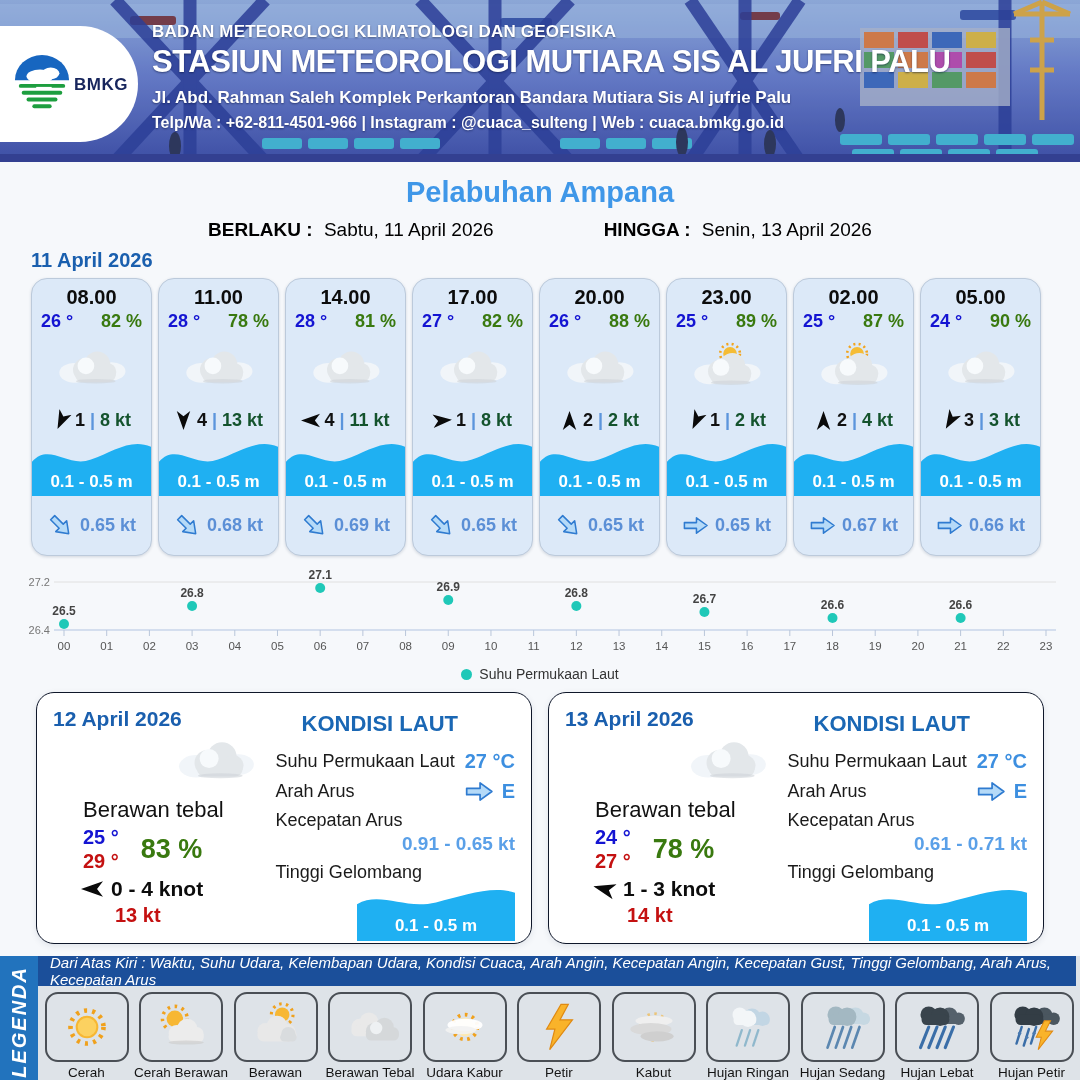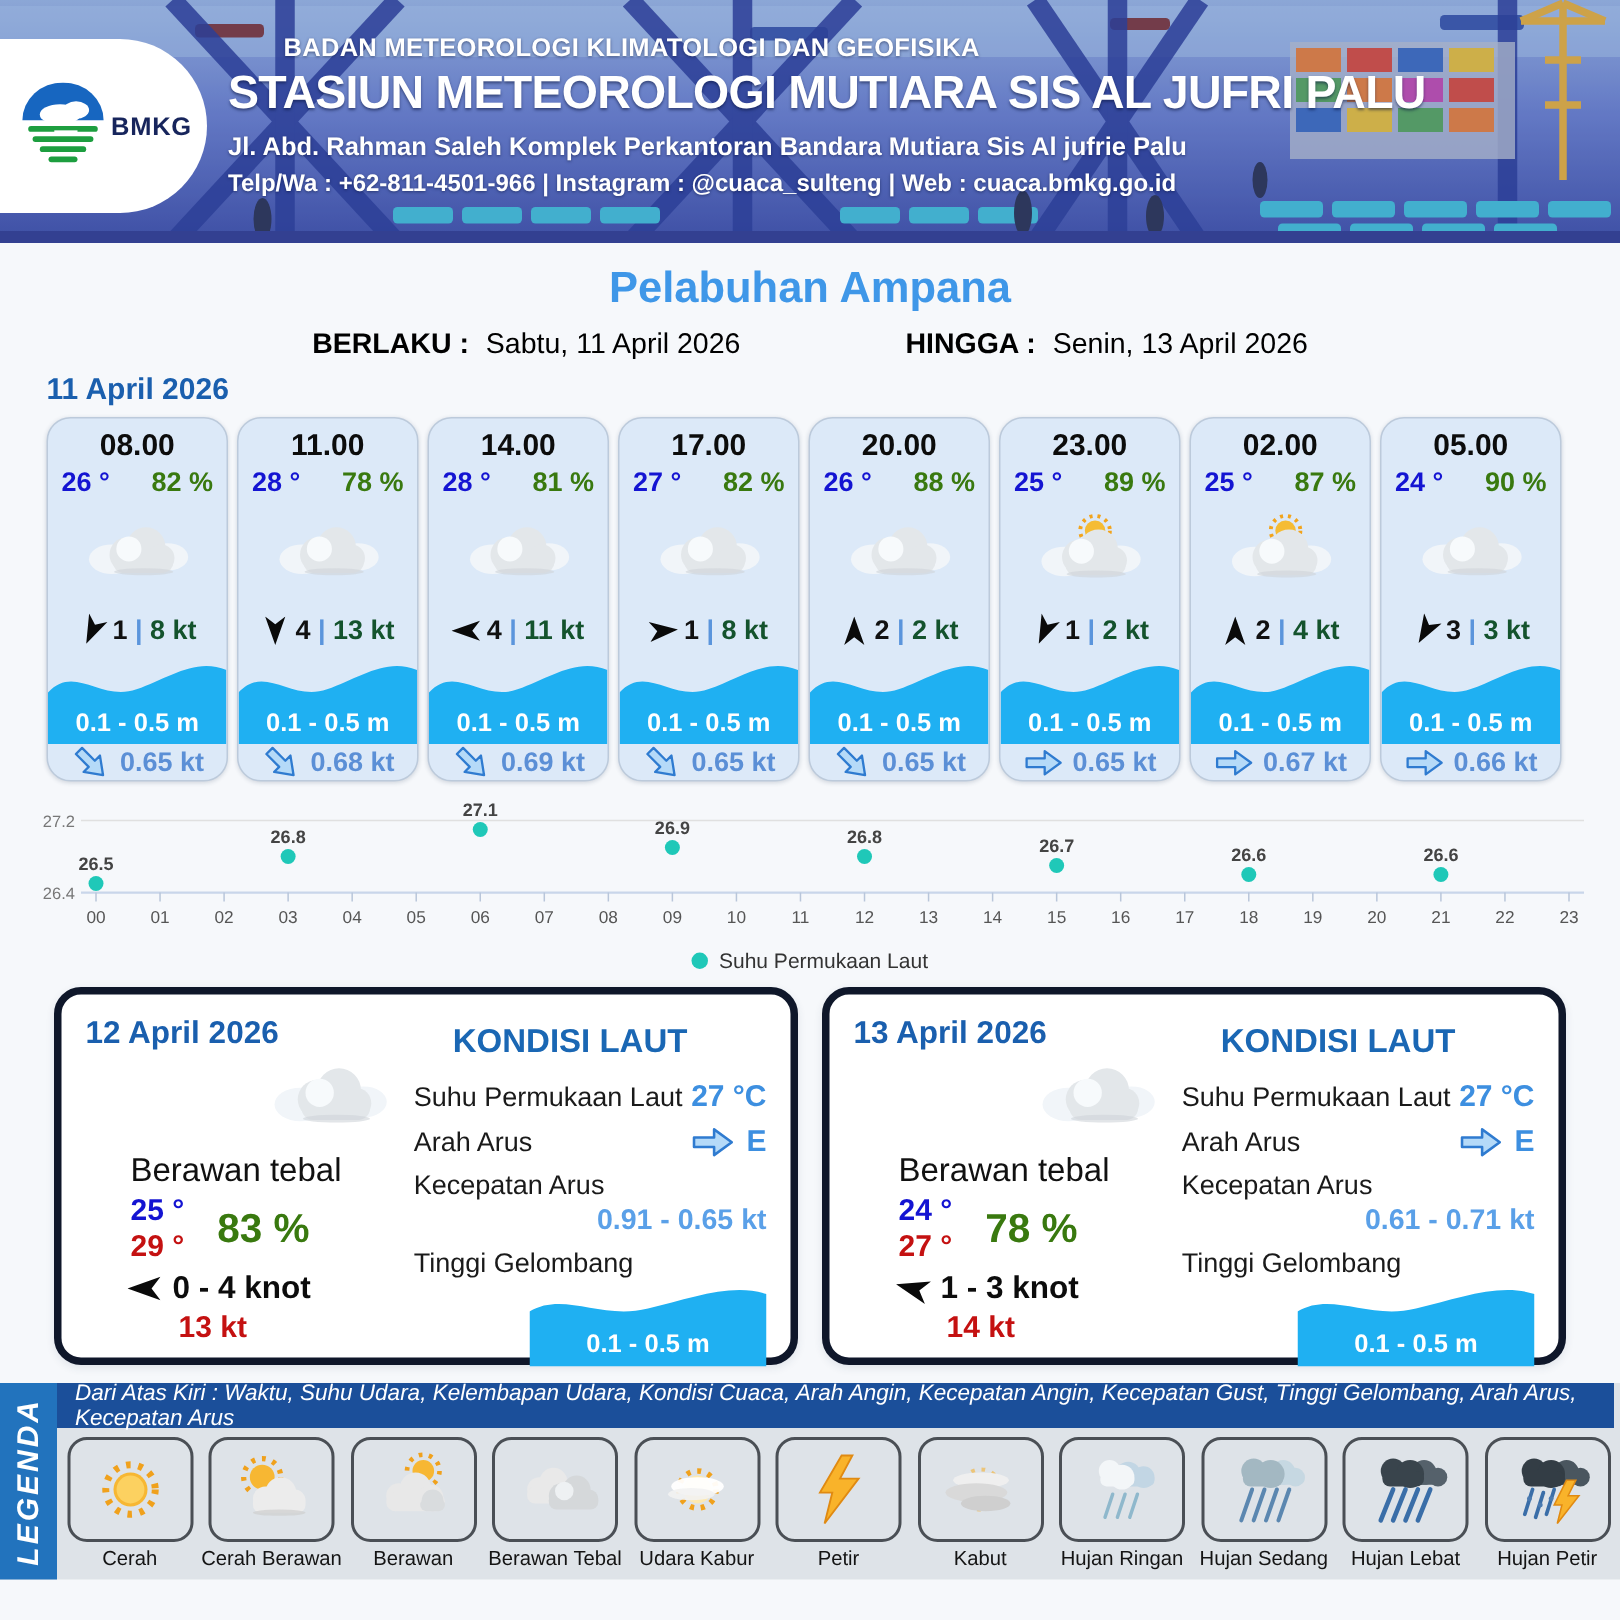--- a/index.html
+++ b/index.html
@@ -9,39 +9,39 @@
   
   .header { position:relative; width:1080px; height:162px; overflow:hidden; }
   .hdr-art { position:absolute; inset:0; }
   .logo-pill { position:absolute; left:0; top:26px; width:138px; height:116px;
                background:#fff; border-radius:0 58px 58px 0;
                display:flex; flex-direction:row; align-items:center; justify-content:center; z-index:3; }
   .logo-pill svg { width:64px; height:58px; }
   .logo-label { font-size:17px; font-weight:800; color:#17255c; letter-spacing:.5px; margin-top:2px; }
   .hdr-text { position:absolute; left:152px; top:22px; z-index:3; color:#fff;
               text-shadow:0 1px 2px rgba(10,20,60,.55); }
-  .hdr-line1 { font-size:17px; font-weight:700; letter-spacing:.2px;margin-left:37px; }
+  .hdr-line1 { font-size:17px; font-weight:700; letter-spacing:.2px; }
   .hdr-line2 { font-size:31px; font-weight:800; letter-spacing:-.5px; margin-top:2px; }
   .hdr-line3 { font-size:17px; font-weight:700; margin-top:8px; }
   .hdr-line4 { font-size:16px; font-weight:700; margin-top:6px; }
 
   
   .titleblock { text-align:center; padding-top:12px; }
   .main-title { font-size:39px; font-weight:800; color:#1d6ab8; letter-spacing:.5px;
                 text-shadow:2px 2px 0 rgba(175,205,235,.55); }
   .sub-title  { font-size:29px; font-weight:800; color:#3f97e8; margin-top:2px; }
   .validity   { display:flex; justify-content:center; gap:110px; margin-top:10px; font-size:19px; color:#000; }
   .validity b { font-weight:800; }
   .validity span.v { font-weight:400; margin-left:6px; }
 
   
   .cards-section { padding:0 31px; margin-top:8px; }
   .day-label { font-size:20px; font-weight:800; color:#1a5fae; margin-bottom:6px; }
   .cards-row { display:flex; gap:6px; }
-  .fcard { width:121px; height:243px; background:#dce9f8; border:1px solid #bccadb;
+  .fcard { width:121px; height:278px; background:#dce9f8; border:1px solid #bccadb;
            border-radius:16px; overflow:hidden; display:flex; flex-direction:column;
            box-shadow:0 1px 3px rgba(40,60,90,.18); }
   .fc-time { text-align:center; font-size:20px; font-weight:800; color:#0c0c0c; margin-top:7px; }
   .fc-th { display:flex; justify-content:space-between; padding:0 9px; margin-top:2px;
            font-size:18px; font-weight:800; }
   .fc-temp { color:#1414d2; } .fc-hum { color:#39790f; }
   .fc-icon { height:74px; display:flex; align-items:center; justify-content:center; }
   .fc-icon svg { width:76px; height:58px; }
   .fc-wind { height:28px; display:flex; align-items:center; justify-content:center; gap:4px; }
   .fc-warrow svg { width:19px; height:19px; display:block; }
@@ -58,21 +58,21 @@
   .fc-cspd { font-size:18px; font-weight:800; color:#5b8fd6; }
 
   
   .chart-section { padding:0 20px; margin-top:8px; }
   .chart-legend { display:flex; justify-content:center; align-items:center; gap:7px;
                   margin-top:2px; font-size:14px; color:#333; }
   .chart-legend .dot { width:11px; height:11px; border-radius:50%; display:inline-block; }
 
   
   .sea-section { display:flex; gap:16px; padding:0 36px; margin-top:10px; }
-  .scard { flex:1; height:252px; background:#fff; border:5px solid #0f172a; border-radius:18px;
+  .scard { flex:1; height:252px; background:#fff; border:1px solid #0f172a; border-radius:18px;
            box-shadow:0 2px 6px rgba(40,60,90,.10); display:flex; padding:14px 16px; }
   .sc-left { width:46%; position:relative; }
   .sc-date { font-size:21px; font-weight:800; color:#1a5fae; }
   .sc-icon { margin:0 0 0 120px; height:64px; }
   .sc-icon svg { width:86px; height:62px; }
   .sc-cond { font-size:22px; color:#111; margin:2px 0 0 30px; }
   .sc-temps { display:flex; align-items:center; margin-left:30px; margin-top:2px; }
   .sc-tcol { display:flex; flex-direction:column; line-height:1.2; }
   .sc-tmin { font-size:20px; font-weight:800; color:#1414d2; }
   .sc-tmax { font-size:20px; font-weight:800; color:#c41111; }

